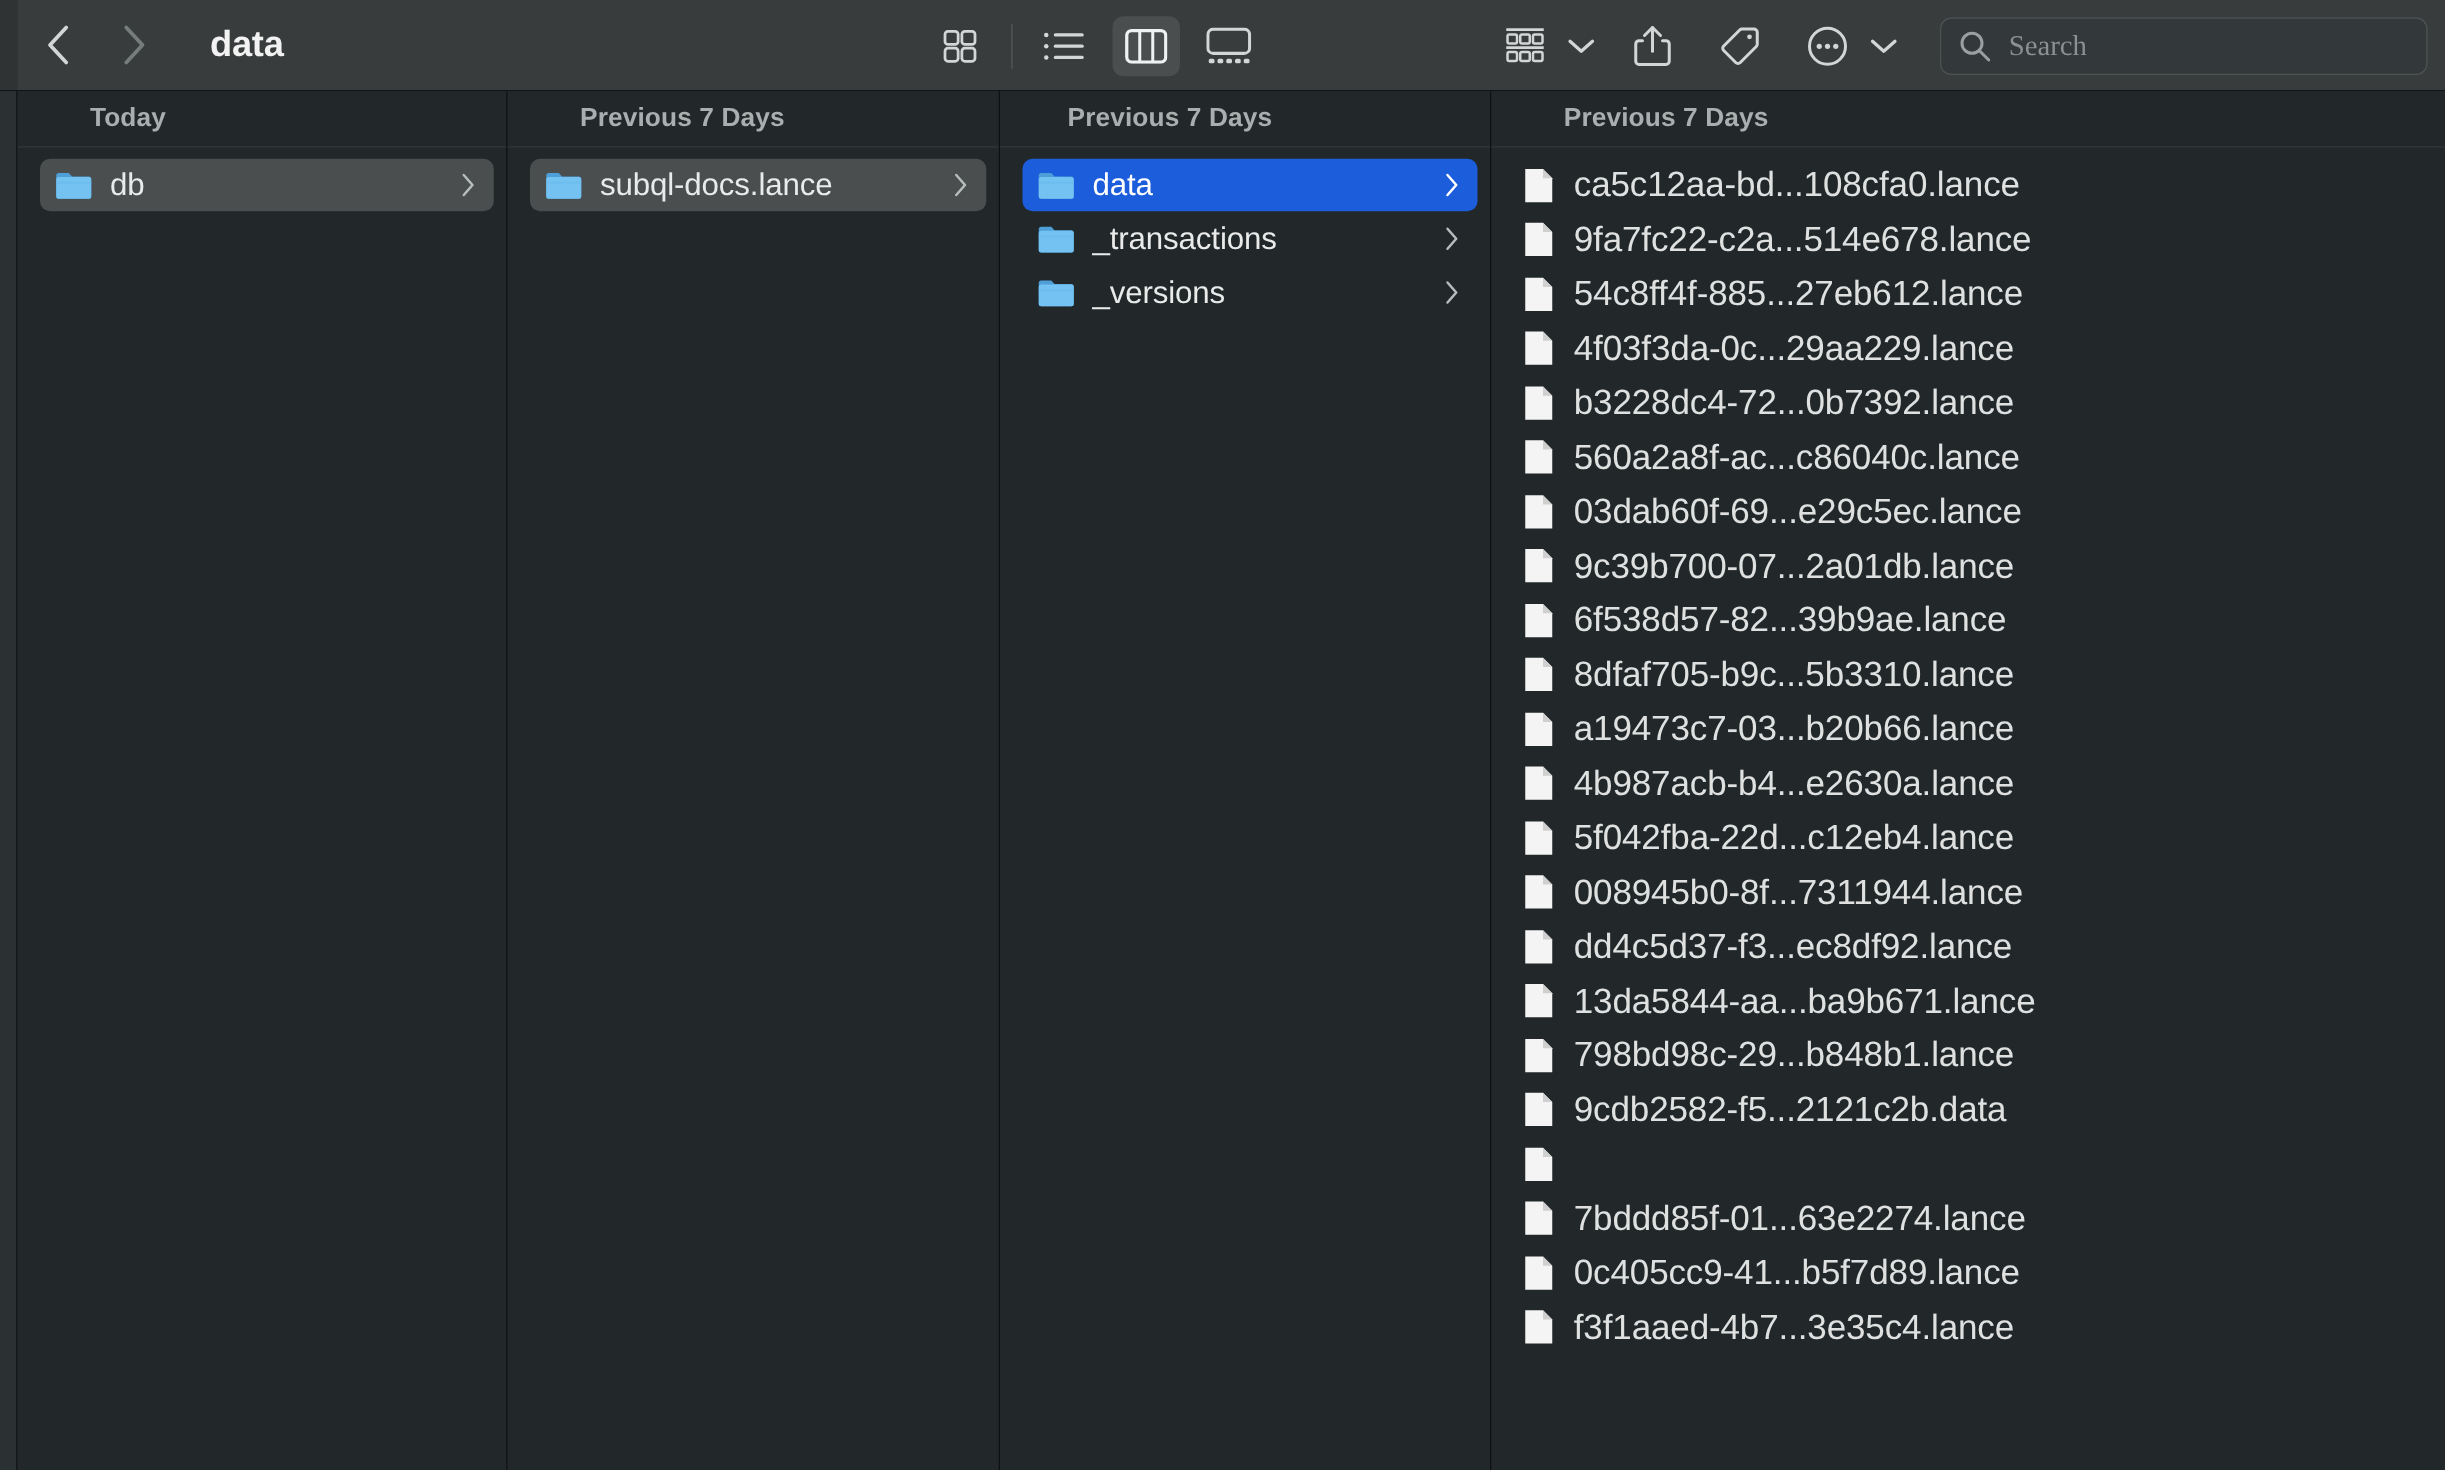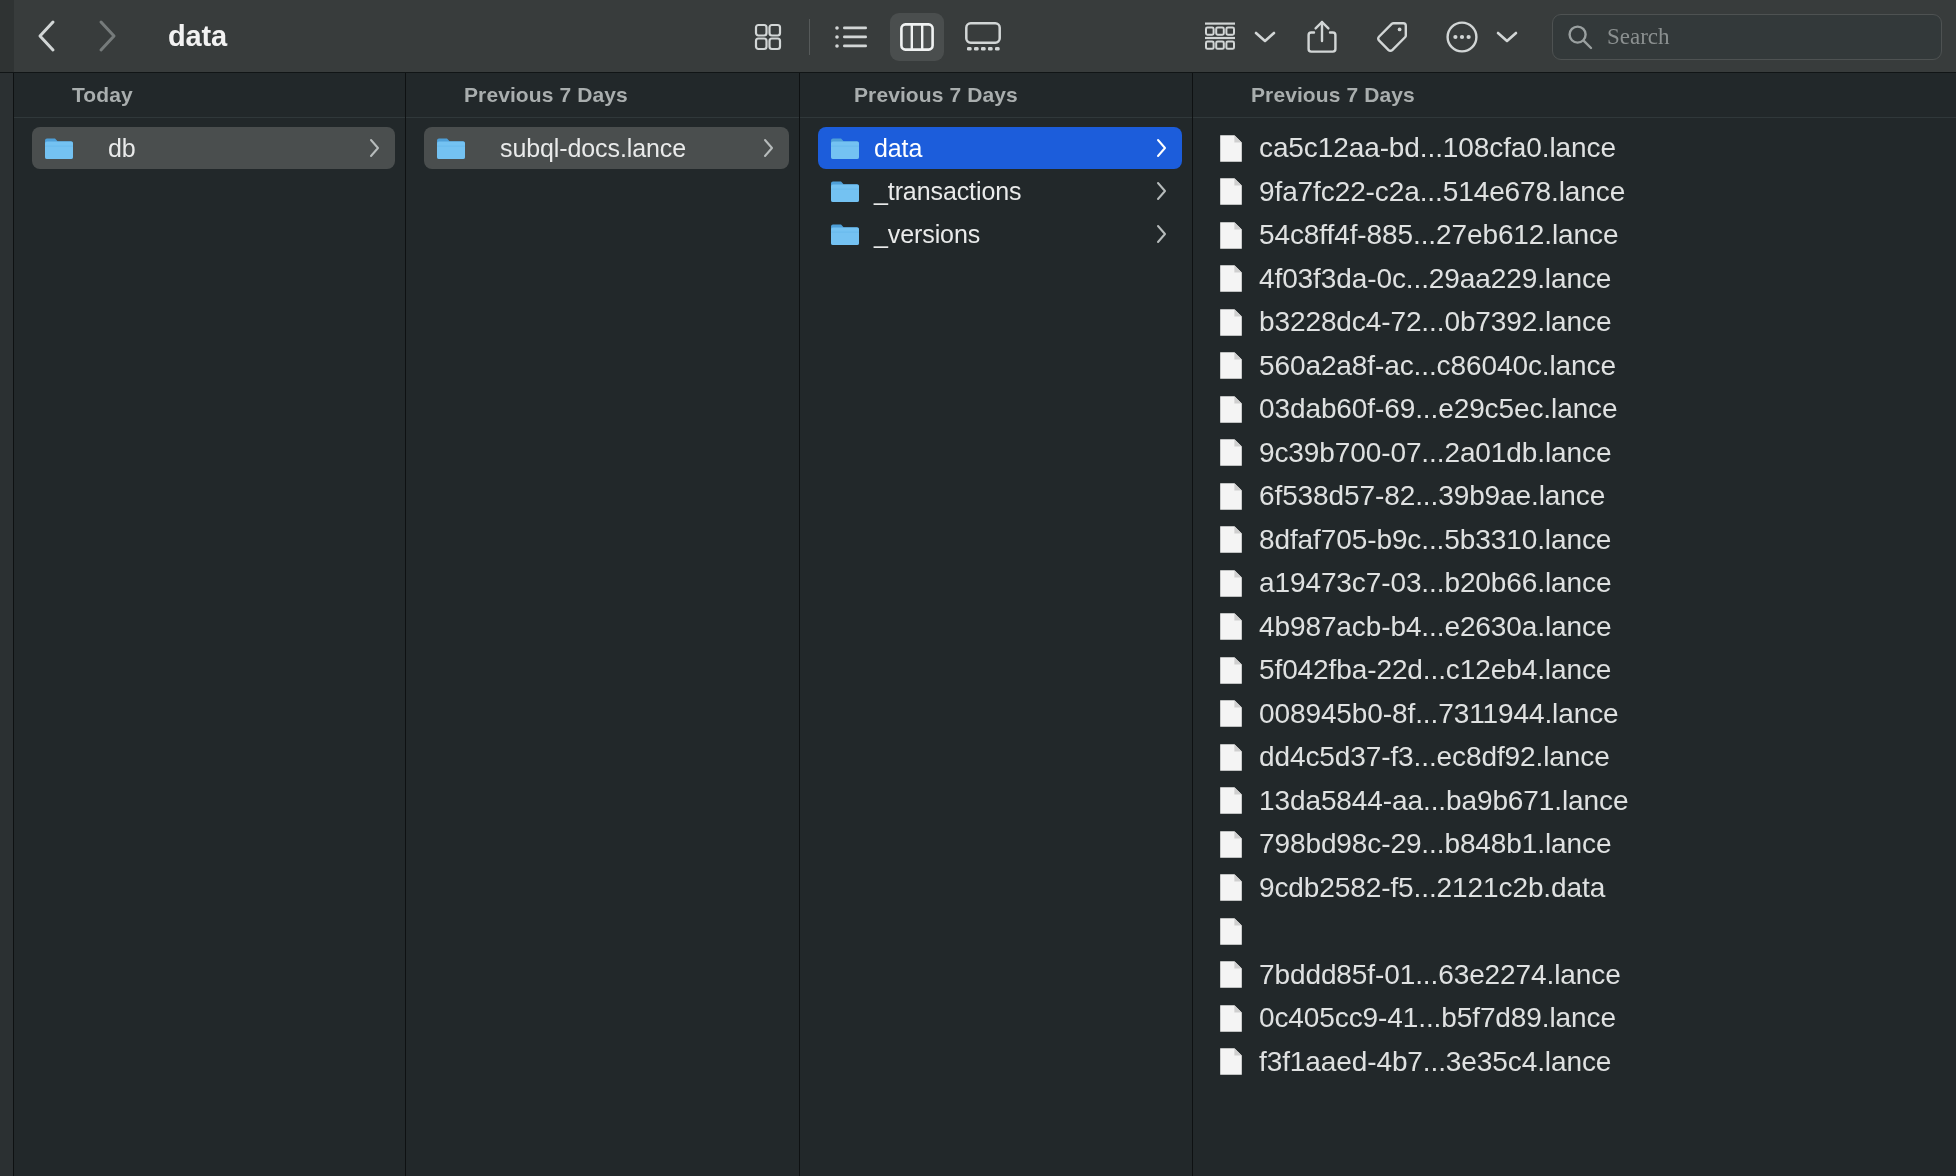--- a/index.html
+++ b/index.html
@@ -125,21 +125,21 @@
   .col-body{ flex:1 1 auto; padding-top:9px; }
 
   .row{
     height:42px;
     margin:0 10px 1px 18px;
     display:flex; align-items:center;
     border-radius:8px;
     padding-left:12px; padding-right:12px;
     position:relative;
   }
-  .row.sel-gray{ background:#4a4e4e;gap:20px; }
+  .row.sel-gray{ background:#4a4e4e; }
   .row.sel-blue{ background:#1c5ddb; }
   .row-label{
     font-size:25px;
     color:#e9eaea;
     white-space:nowrap;
     margin-left:14px;
     letter-spacing:-0.1px;
   }
   .row.sel-blue .row-label{ color:#ffffff; }
   .row-chev{

